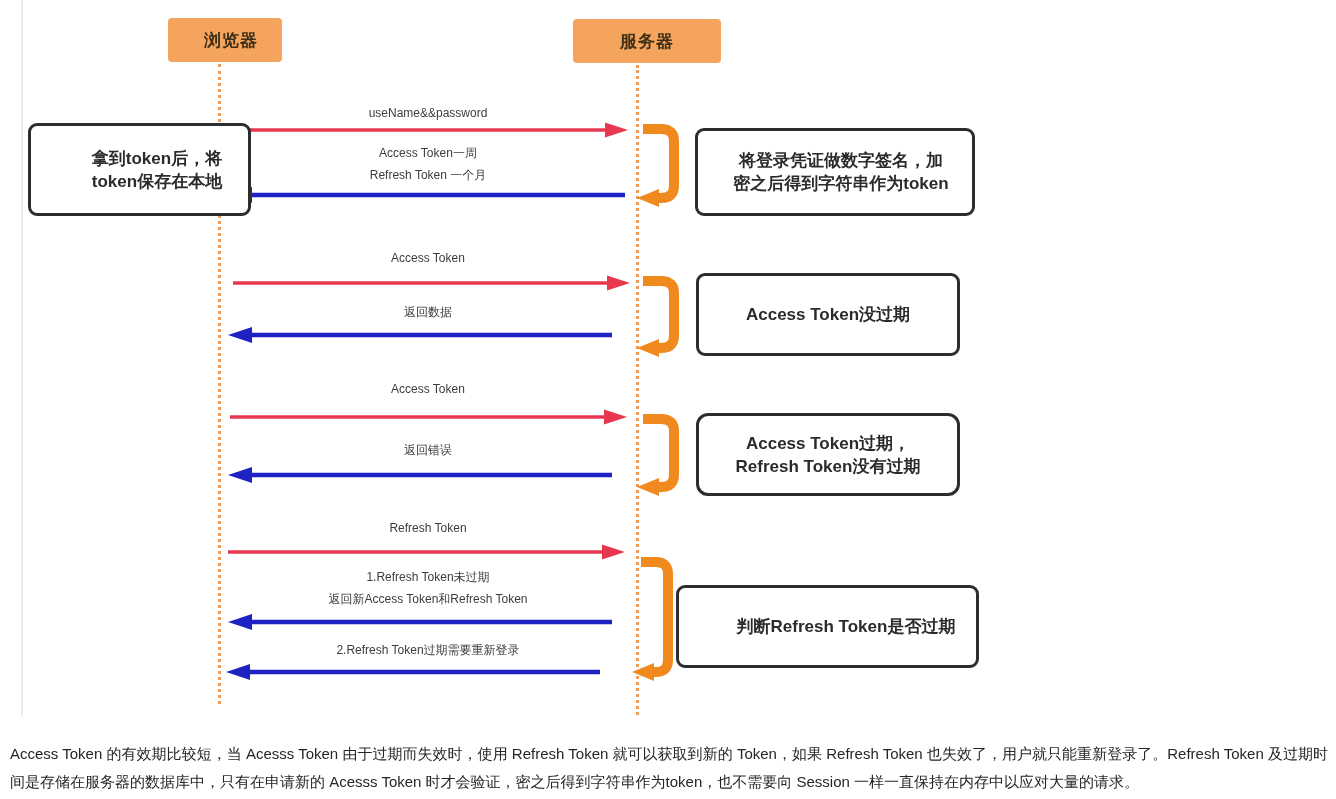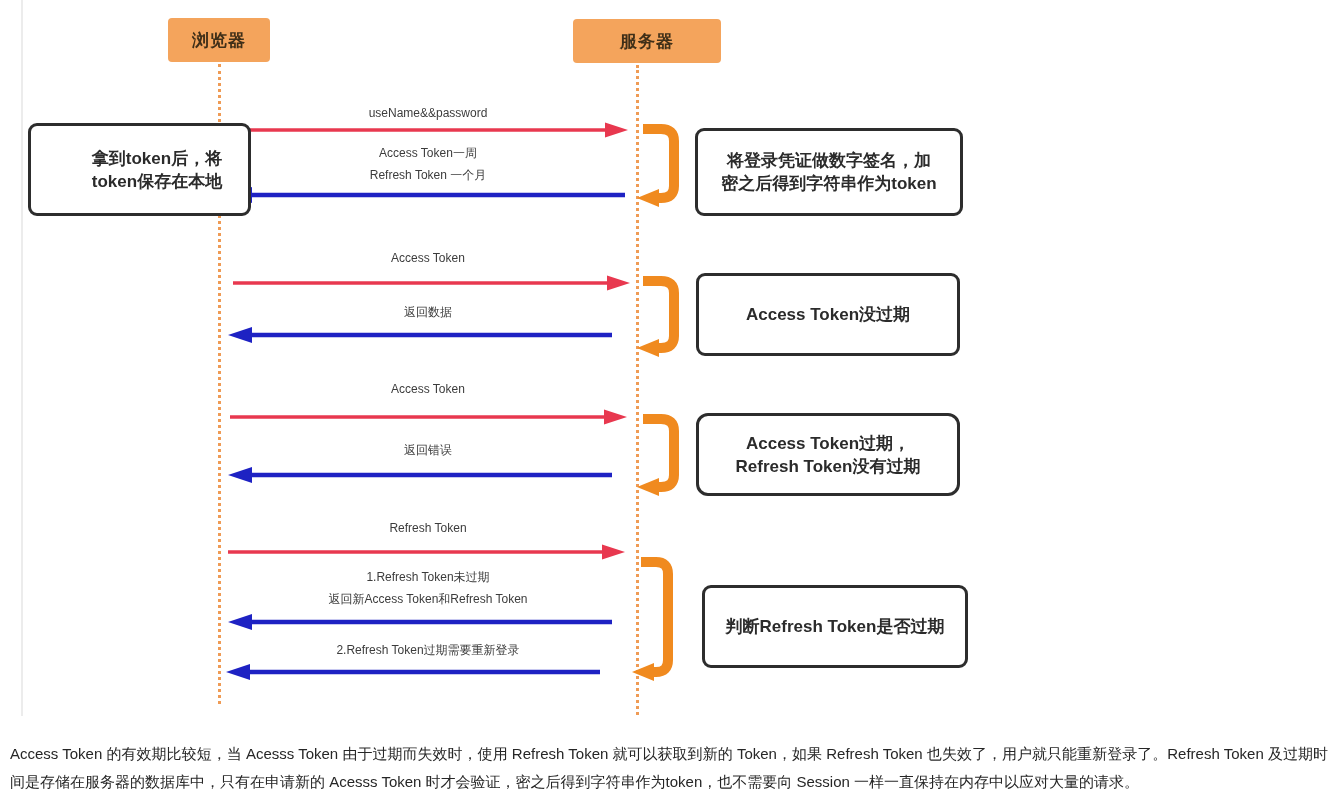--- a/index.html
+++ b/index.html
@@ -6,21 +6,21 @@
   .canvas{
     position:relative;width:1336px;height:799px;background:#fff;overflow:hidden;
     font-family:"Liberation Sans","DejaVu Sans",sans-serif;
   }
   .edge-line{position:absolute;left:21px;top:0;width:2px;height:716px;background:#ececec;}
   .actor{
     position:absolute;display:flex;align-items:center;justify-content:center;
     background:var(--actor_fill,#f4a45c);border-radius:4px;
     color:#3f2f18;font-weight:700;font-size:17px;letter-spacing:1px;
   }
-  .actor.browser{left:168px;top:18px;width:102px;height:44px;}
+  .actor.browser{left:168px;top:18px;width:102px;height:44px;padding-left:12px;}
   .actor.server{left:573px;top:19px;width:148px;height:44px;}
   .lifeline{position:absolute;width:0;border-left:3px dotted var(--lifeline,#ef9b55);}
   .lifeline.browser{left:218px;top:64px;height:640px;}
   .lifeline.server{left:636px;top:65px;height:650px;}
   .arrows{position:absolute;left:0;top:0;width:1336px;height:720px;}
   .msg-red{stroke:var(--arrow_request,#e8384f);stroke-width:3.5px;}
   .msg-red-head{fill:var(--arrow_request,#e8384f);}
   .msg-blue{stroke:var(--arrow_response,#1e22c3);stroke-width:4.5px;}
   .msg-blue-head{fill:var(--arrow_response,#1e22c3);}
   .loop{stroke:var(--loop,#f08a1f);stroke-width:10px;fill:none;}
@@ -28,24 +28,24 @@
   .msg-label{
     position:absolute;left:228px;width:400px;text-align:center;
     color:#3c3c3c;font-size:12px;line-height:22px;
   }
   .note{
     position:absolute;display:flex;flex-direction:column;align-items:center;justify-content:center;
     background:#fff;border:3px solid #2d2d2d;border-radius:9px;
     color:#2b2b2b;font-weight:700;font-size:17px;line-height:23px;text-align:center;
   }
   .note.n-left{left:28px;top:123px;width:182px;height:87px;padding-left:35px;}
-  .note.n1{left:695px;top:128px;width:262px;height:82px;}
+  .note.n1{left:695px;top:128px;width:262px;height:82px;padding-left:12px;}
   .note.n2{left:696px;top:273px;width:258px;height:77px;}
   .note.n3{left:696px;top:413px;width:258px;height:77px;border-radius:12px;}
-  .note.n4{left:702px;top:585px;width:260px;height:77px;}
+  .note.n4{left:676px;top:585px;width:260px;height:77px;padding-left:37px;}
   .caption{
     position:absolute;left:10px;right:8px;top:740px;
     color:#262626;font-size:15px;line-height:28px;text-align:justify;
   }
 </style>
 </head>
 <body>
 
 <div class="canvas">
 

